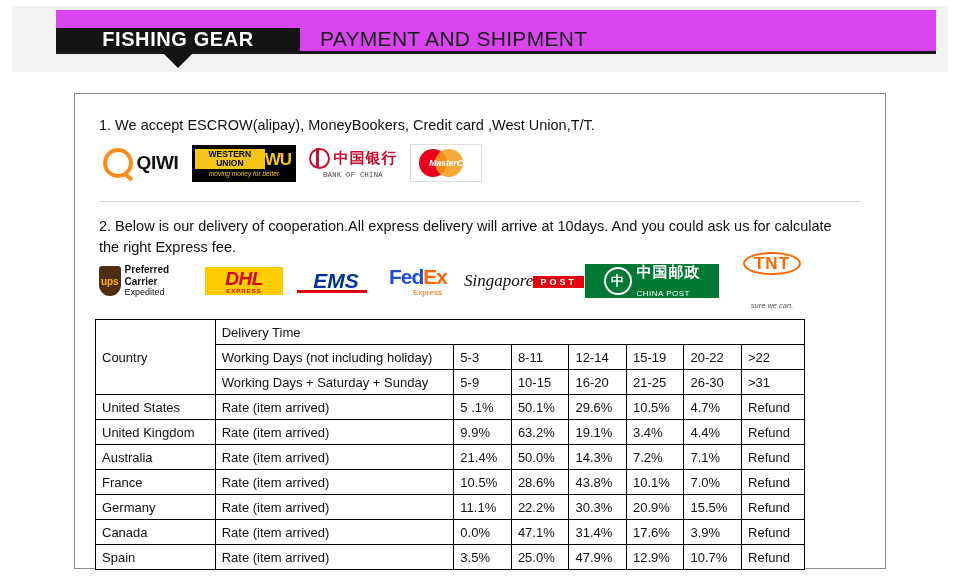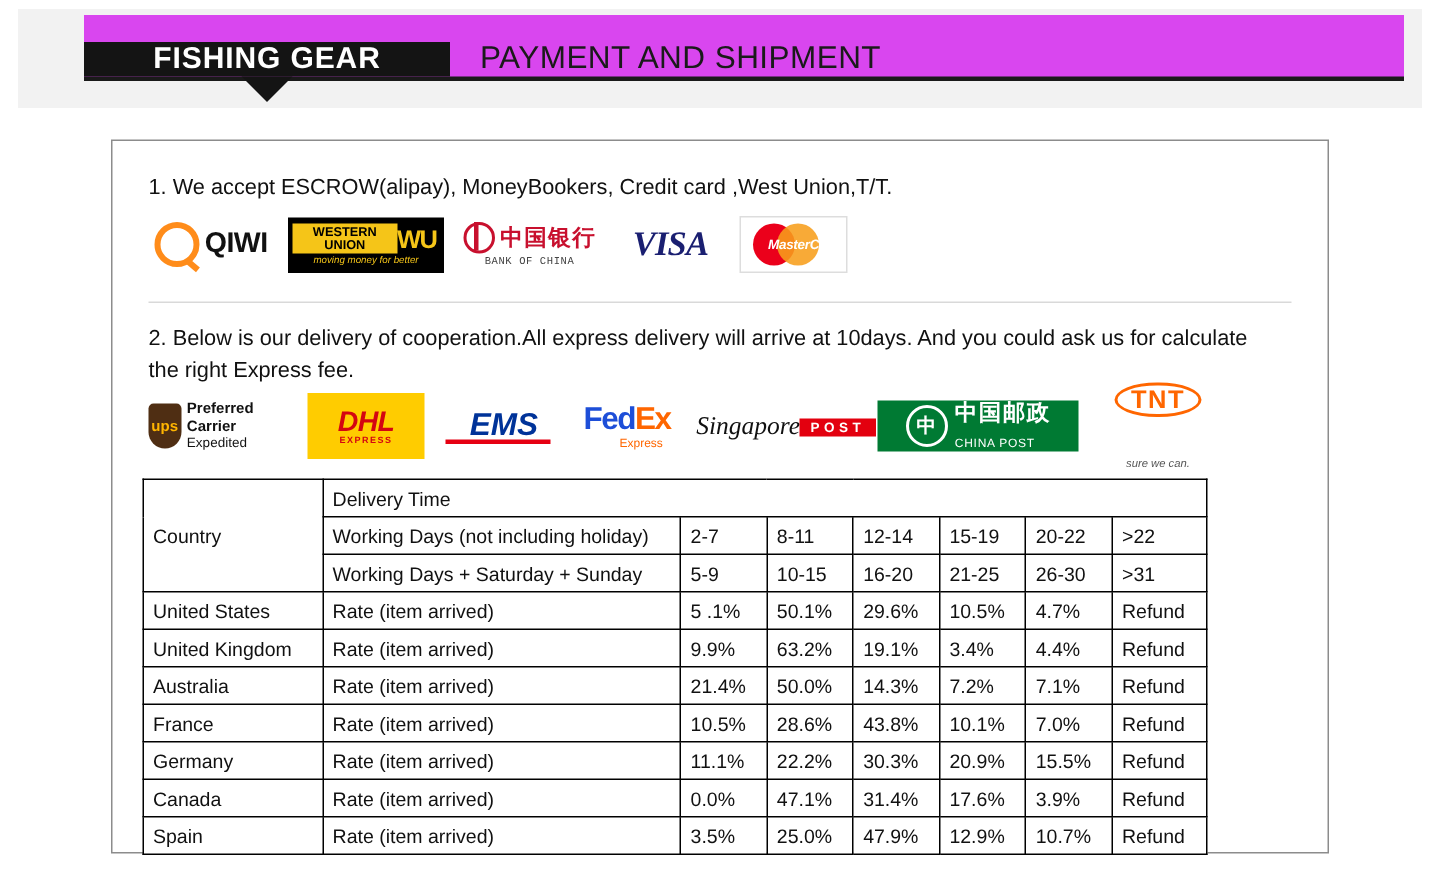--- a/index.html
+++ b/index.html
@@ -250,21 +250,21 @@
     background: #4f2e13;
     border-radius: 4px 4px 13px 13px;
     color: #ffb500;
     font-size: 10px;
     font-weight: bold;
     display: flex; align-items: center; justify-content: center;
   }
   .ups-txt { font-size: 10px; font-weight: bold; line-height: 1.15; color: #111; }
   .ups-txt i { display: block; font-style: normal; font-weight: normal; font-size: 9px; }
   .logo-dhl {
-    width: 78px; height: 44px;
+    width: 78px; height: 28px;
     background: #ffcc00;
     display: flex; flex-direction: column;
     align-items: center; justify-content: center;
   }
   .dhl-word {
     color: #d40511;
     font-weight: bold;
     font-style: italic;
     font-size: 19px;
     line-height: 1;
@@ -413,23 +413,20 @@
     </div>
 
     <div class="logo logo-boc">
       <div class="boc-row">
         <span class="boc-mark"></span>
         <span class="boc-cn">中国银行</span>
       </div>
       <div class="boc-en">BANK OF CHINA</div>
     </div>
 
-    <div class="logo logo-visa">
-      <span>VISA</span>
-    </div>
 
     <div class="logo logo-mc">
       <span class="mc-circles">
         <span class="mc-c1"></span>
         <span class="mc-c2"></span>
         <span class="mc-text">MasterCard</span>
       </span>
     </div>
   </div>
 
@@ -484,21 +481,21 @@
 
   <div class="table-wrap">
     <table class="delivery">
       <tbody>
           <tr>
         <td class="c-country country-cell" rowspan="3">Country</td>
         <td class="hdr-dt" colspan="7">Delivery Time</td>
       </tr>
       <tr>
         <td class="c-rate">Working Days (not including holiday)</td>
-        <td class="c-num">2-7</td>
+        <td class="c-num">5-3</td>
         <td class="c-num">8-11</td>
         <td class="c-num">12-14</td>
         <td class="c-num">15-19</td>
         <td class="c-num">20-22</td>
         <td class="c-last">&gt;22</td>
       </tr>
       <tr>
         <td class="c-rate">Working Days + Saturday + Sunday</td>
         <td class="c-num">5-9</td>
         <td class="c-num">10-15</td>

